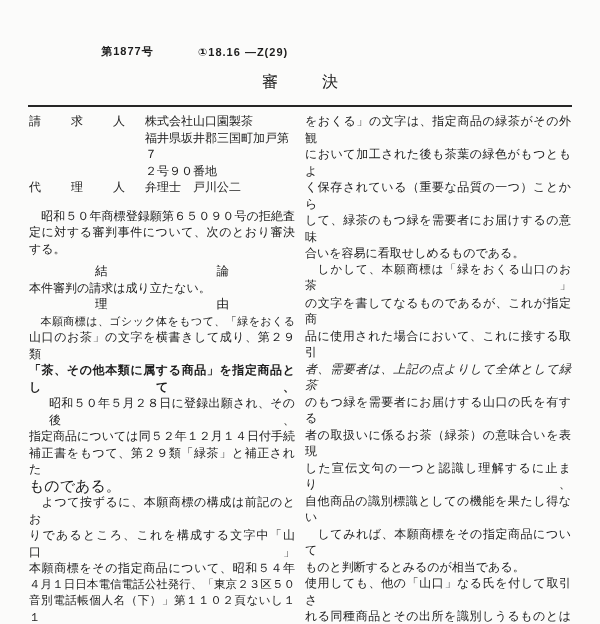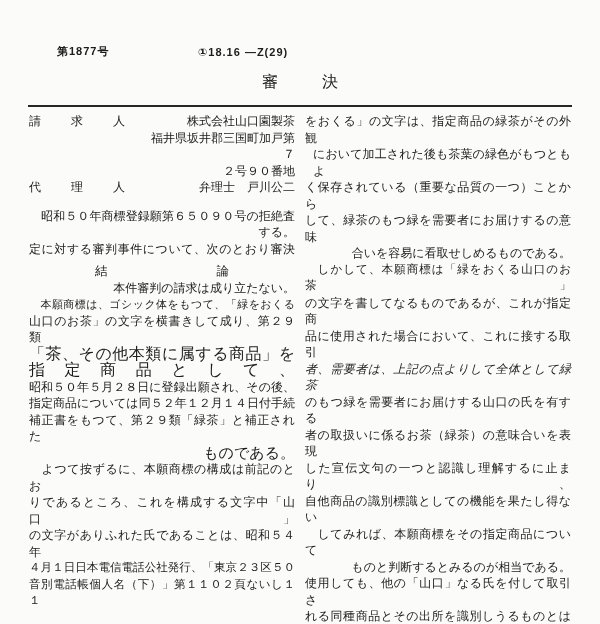--- a/index.html
+++ b/index.html
@@ -8,35 +8,35 @@
     background:#fbfbfa; color:#1c1c1c;
     font-family:"Liberation Serif","DejaVu Serif",serif;
     overflow:hidden;
   }
   .page { width:600px; height:624px; box-sizing:border-box; padding-top:44px; }
 
   
   .hdr { display:flex; align-items:flex-end; padding:0 30px; }
   .hdr-left  { width:168px; box-sizing:border-box; padding-left:27px;
                font-family:"Liberation Sans","DejaVu Sans",sans-serif;
-               font-size:11px; font-weight:600; letter-spacing:1px; }
+               font-size:11px; font-weight:600; letter-spacing:1px;text-align:center; }
   .hdr-center{ flex:1; text-align:center; font-size:19px; letter-spacing:2px; white-space:nowrap; }
   .hdr-right { width:190px; font-family:"Liberation Sans","DejaVu Sans",sans-serif;
                font-size:11px; font-weight:600; letter-spacing:1px; white-space:nowrap; }
 
   
   .doc-title { width:76px; margin:12px auto 0; font-size:16px; font-weight:500; line-height:22px; }
 
   .rule { border:0; border-top:2px solid #262626; margin:12px 28px 0; }
 
   
   .cols { display:flex; gap:10px; padding:6px 29px 0; box-sizing:border-box; }
   .col  { width:266px; font-size:12px; }
 
-  .tline { line-height:16.5px; letter-spacing:0;text-align:right; }
+  .tline { line-height:16.5px; letter-spacing:0; }
   .just, .spread { text-align:justify; text-align-last:justify; text-justify:inter-character; }
 
   
   .party-block { margin-bottom:12px; }
   .party-row   { display:flex; line-height:16.5px;gap:8px; }
   .party-label { width:96px; }
   .party-value { flex:1; margin-left:12px; }
 
   .intro { margin-bottom:6px; }
 
@@ -74,51 +74,52 @@
         <div class="party-row">
           <div class="party-label spread">代理人</div>
           <div class="party-value">
             <div class="tline">弁理士　戸川公二</div>
           </div>
         </div>
       </div>
 
       <div class="intro">
           <div class="tline just" style="font-size: 12px;">　昭和５０年商標登録願第６５０９０号の拒絶査</div>
+          <div class="tline just" style="font-size: 12px;">定に対する審判事件について、次のとおり審決</div>
           <div class="tline" style="font-size: 12px;">する。</div>
-          <div class="tline just" style="font-size: 12px;">定に対する審判事件について、次のとおり審決</div>
         </div>
 
       <div class="sec-head spread">結論</div>
       <div>
           <div class="tline" style="font-size: 12px;">本件審判の請求は成り立たない。</div>
         </div>
 
+      <div class="sec-head spread">理由</div>
       <div>
           <div class="tline just" style="font-size: 11px;">　本願商標は、ゴシック体をもつて、「緑をおくる</div>
           <div class="tline just" style="font-size: 12px;">山口のお茶」の文字を横書きして成り、第２９類</div>
-          <div class="tline just" style="font-size: 16px;">「茶、その他本類に属する商品」を指定商品として、</div>
-          <div class="tline just" style="font-size: 12px;">昭和５０年５月２８日に登録出願され、その後、</div>
+          <div class="tline just" style="font-size: 12px; font-weight: bold;">「茶、その他本類に属する商品」を指定商品として、</div>
+          <div class="tline just" style="font-size: 12px; margin-left: 20px;">昭和５０年５月２８日に登録出願され、その後、</div>
           <div class="tline just" style="font-size: 12px;">指定商品については同５２年１２月１４日付手続</div>
           <div class="tline just" style="font-size: 12px;">補正書をもつて、第２９類「緑茶」と補正された</div>
           <div class="tline" style="font-size: 15px;">ものである。</div>
           <div class="tline just" style="font-size: 12px;">　よつて按ずるに、本願商標の構成は前記のとお</div>
           <div class="tline just" style="font-size: 12px;">りであるところ、これを構成する文字中「山口」</div>
-          <div class="tline just" style="font-size: 12px;">の文字がありふれた氏であることは、昭和５４年</div>
+          <div class="tline just" style="font-size: 12px;">本願商標をその指定商品について、昭和５４年</div>
           <div class="tline just" style="font-size: 11.5652px;">４月１日日本電信電話公社発行、「東京２３区５０</div>
           <div class="tline just" style="font-size: 11.5652px;">音別電話帳個人名（下）」第１１０２頁ないし１１</div>
         </div>
 
     </div>
 
     <div class="col">
 
       <div>
           <div class="tline just" style="font-size: 12px;">をおくる」の文字は、指定商品の緑茶がその外観</div>
-          <div class="tline just" style="font-size: 12px; margin-left: 8px;">において加工された後も茶葉の緑色がもつともよ</div>
+          <div class="tline just" style="font-size: 12px;">において加工された後も茶葉の緑色がもつともよ</div>
           <div class="tline just" style="font-size: 12px;">く保存されている（重要な品質の一つ）ことから</div>
           <div class="tline just" style="font-size: 12px;">して、緑茶のもつ緑を需要者にお届けするの意味</div>
           <div class="tline" style="font-size: 12px;">合いを容易に看取せしめるものである。</div>
           <div class="tline just" style="font-size: 11.5652px;">　しかして、本願商標は「緑をおくる山口のお茶」</div>
           <div class="tline just" style="font-size: 12px;">の文字を書してなるものであるが、これが指定商</div>
           <div class="tline just" style="font-size: 12px;">品に使用された場合において、これに接する取引</div>
           <div class="tline just" style="font-size: 12px; font-style: italic;">者、需要者は、上記の点よりして全体として緑茶</div>
           <div class="tline just" style="font-size: 12px;">のもつ緑を需要者にお届けする山口の氏を有する</div>
           <div class="tline just" style="font-size: 12px;">者の取扱いに係るお茶（緑茶）の意味合いを表現</div>
           <div class="tline just" style="font-size: 12px;">した宣伝文句の一つと認識し理解するに止まり、</div>

